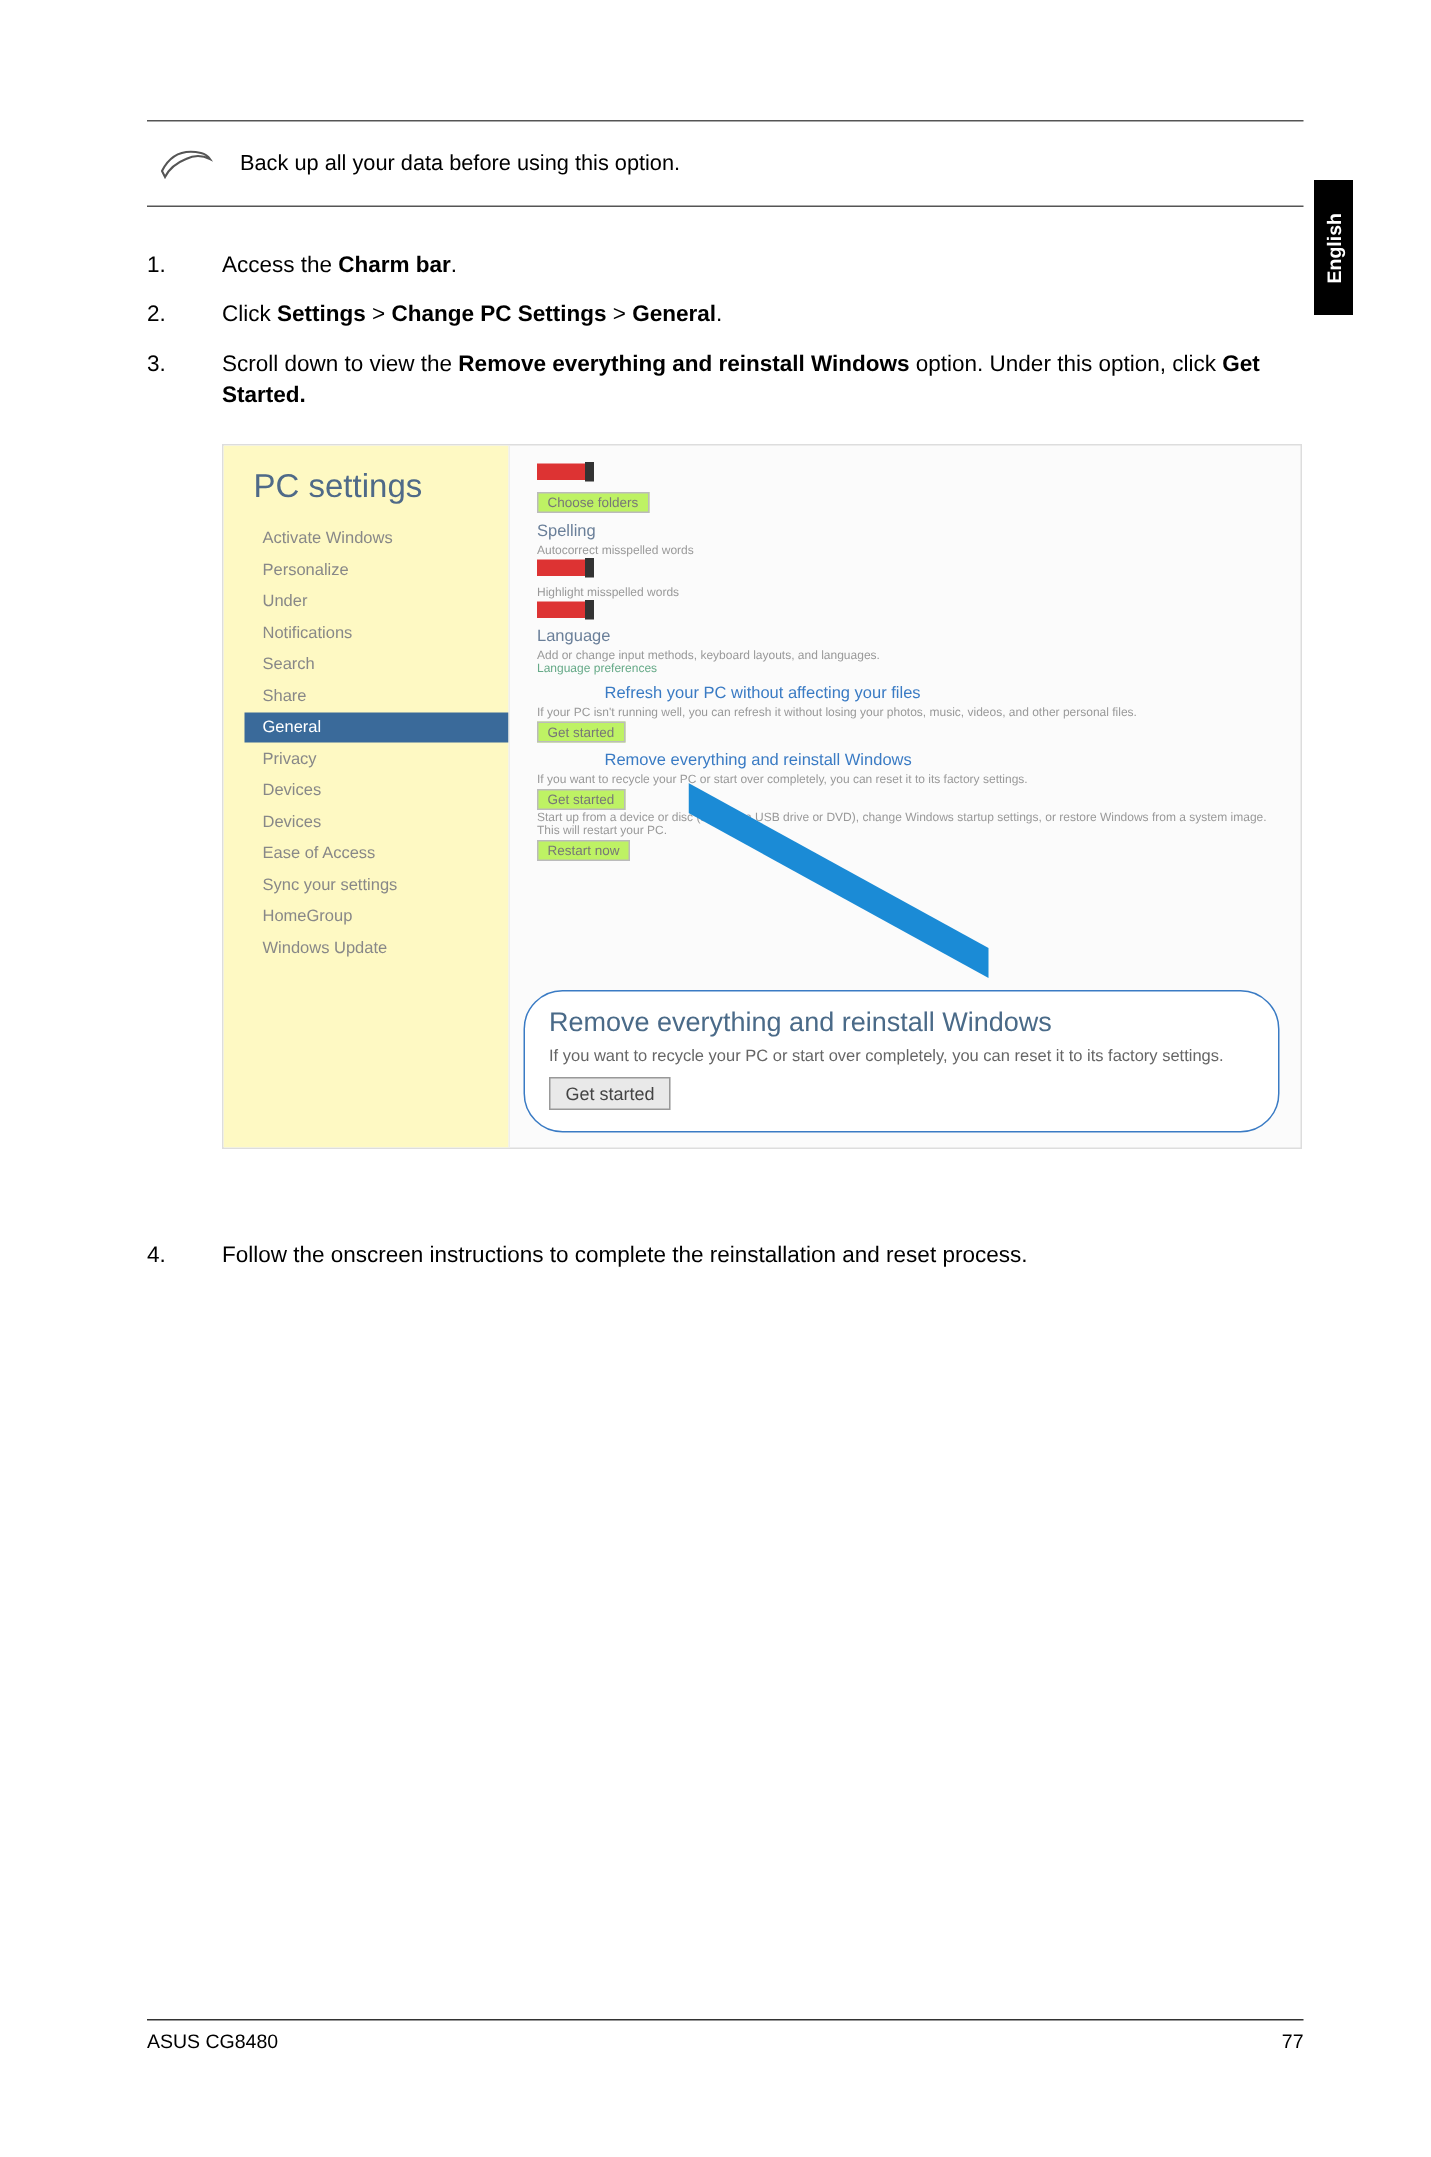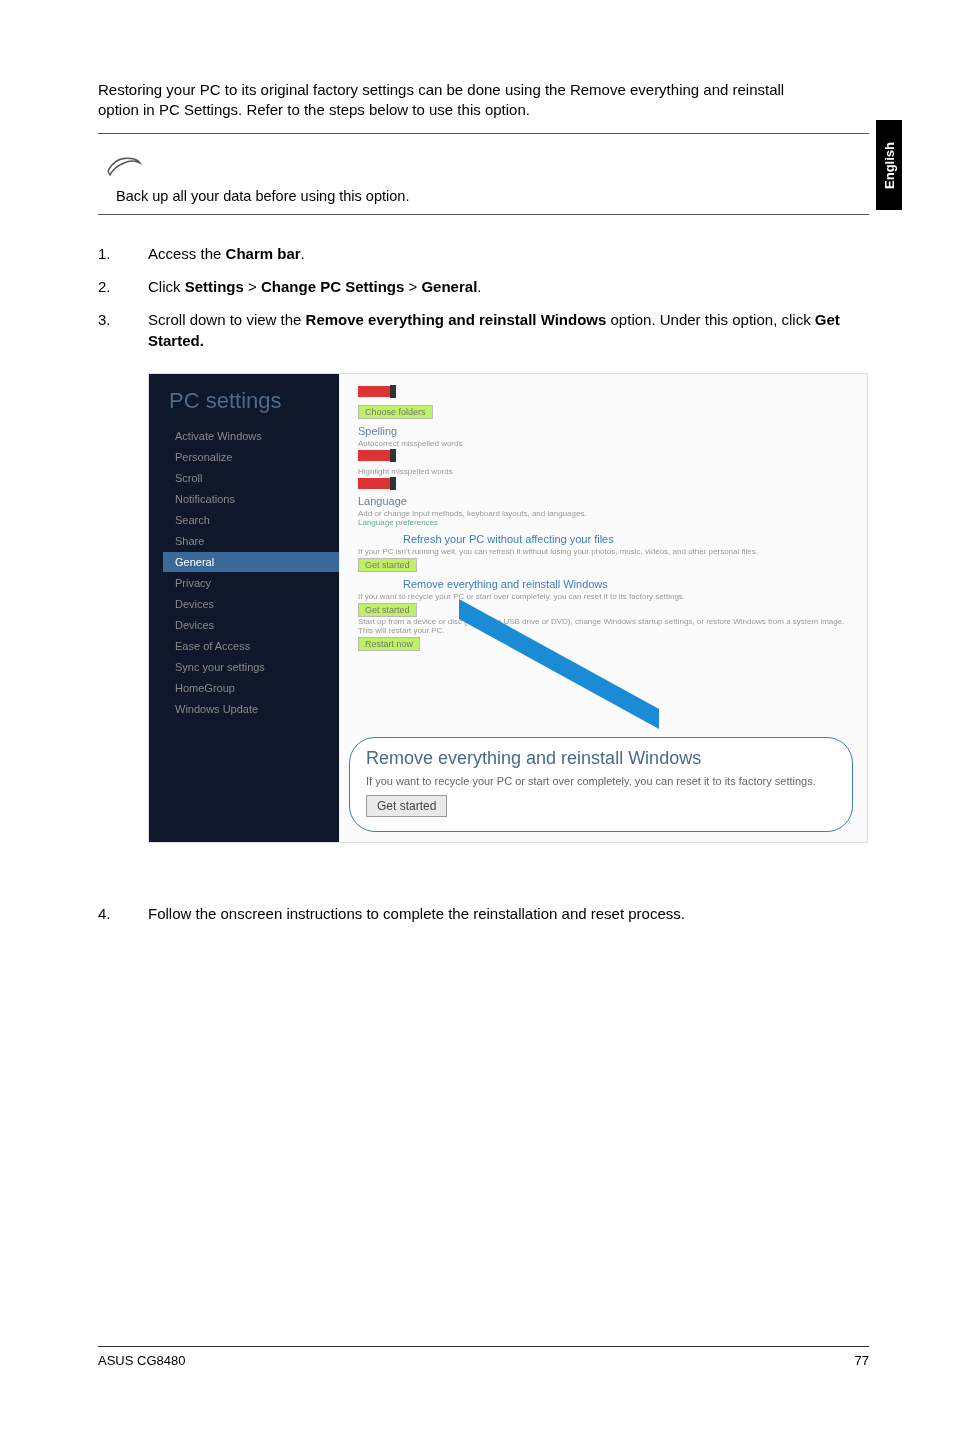--- a/index.html
+++ b/index.html
@@ -44,22 +44,22 @@
     transform: rotate(-90deg);
     white-space: nowrap;
   }
   .notes {
     border-top: 1px solid #555;
     border-bottom: 1px solid #555;
     margin-bottom: 28px;
   }
   .note-row {
     display: flex;
+    align-items: center;
     padding: 10px 4px;
-    flex-direction: column;
   }
   .note-row + .note-row {
     border-top: 1px solid #aaa;
     margin-left: 54px;
     padding-left: 0;
   }
   .note-row:first-child .note-text { margin-left: 14px; }
   .note-icon {
     width: 44px;
     height: 36px;
@@ -96,21 +96,21 @@
     position: relative;
     border: 1px solid #ddd;
     background: #fbfbfb;
     overflow: hidden;
     font-family: "Segoe UI", Arial, sans-serif;
   }
   .ss-left {
     position: absolute;
     left: 0; top: 0; bottom: 0;
     width: 190px;
-    background: #0f172a;
+    background: #fef9c3;
     padding: 14px 0 0 20px;
   }
   .ss-title {
     color: #4f6a88;
     font-size: 22px;
     font-weight: 300;
     margin-bottom: 12px;
   }
   .ss-nav {
     list-style: none;
@@ -179,21 +179,20 @@
   }
 </style>
 </head>
 <body>
 
 <div class="side-tab">
     <span>English</span>
   </div>
 
 <div class="page">
-  <p class="intro">Restoring your PC to its original factory settings can be done using the Remove everything and reinstall option in PC Settings. Refer to the steps below to use this option.</p>
 
   <div class="notes">
     <div class="note-row">
       <div class="note-icon">
         <svg width="40" height="30" viewBox="0 0 40 30">
             <path d="M4 20 Q12 4 30 8 Q34 9 36 12 Q28 8 20 12 Q10 16 6 24 Z" fill="none" stroke="#555" stroke-width="1.4"></path>
           </svg>
       </div>
       <div class="note-text">Back up all your data before using this option.</div>
     </div>
@@ -210,21 +209,21 @@
       <span>Scroll down to view the </span><b>Remove everything and reinstall Windows</b><span> option. Under this option, click </span><b>Get Started.</b>
     </li>
   </ol>
 
   <div class="screenshot">
     <div class="ss-left">
       <div class="ss-title">PC settings</div>
       <ul class="ss-nav">
         <li>Activate Windows</li>
         <li>Personalize</li>
-        <li>Scroll</li>
+        <li>Under</li>
         <li>Notifications</li>
         <li>Search</li>
         <li>Share</li>
         <li class="sel">General</li>
         <li>Privacy</li>
         <li>Devices</li>
         <li>Devices</li>
         <li>Ease of Access</li>
         <li>Sync your settings</li>
         <li>HomeGroup</li>

